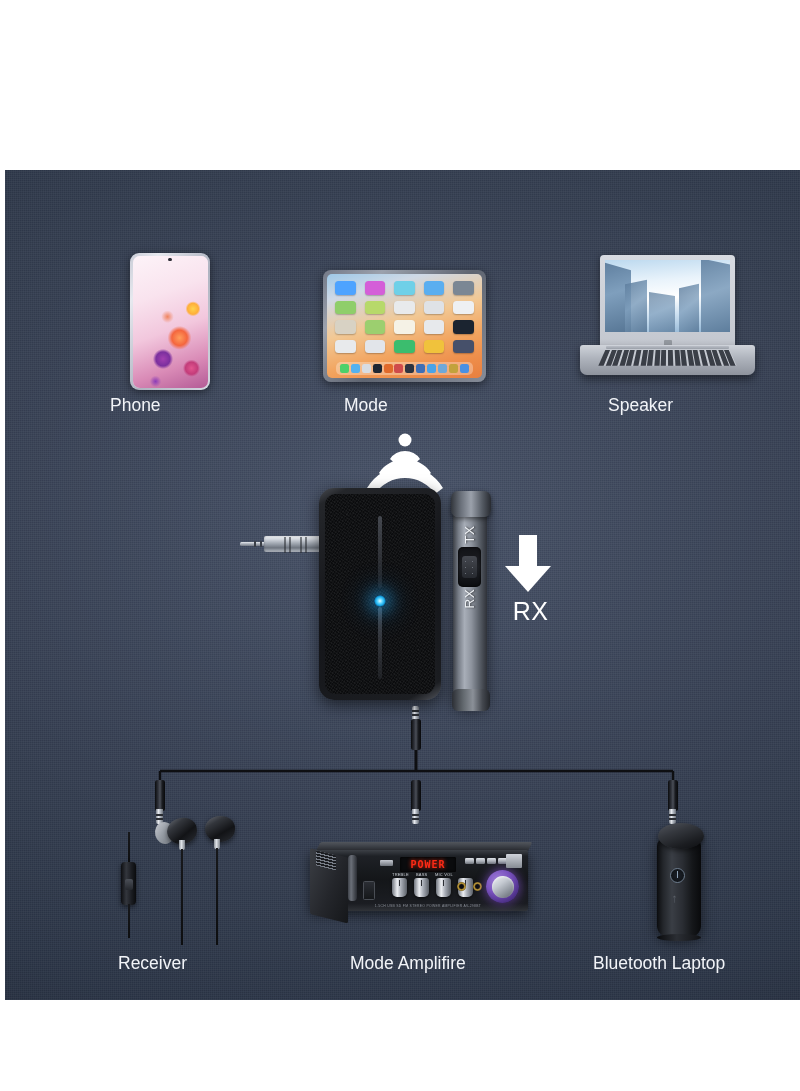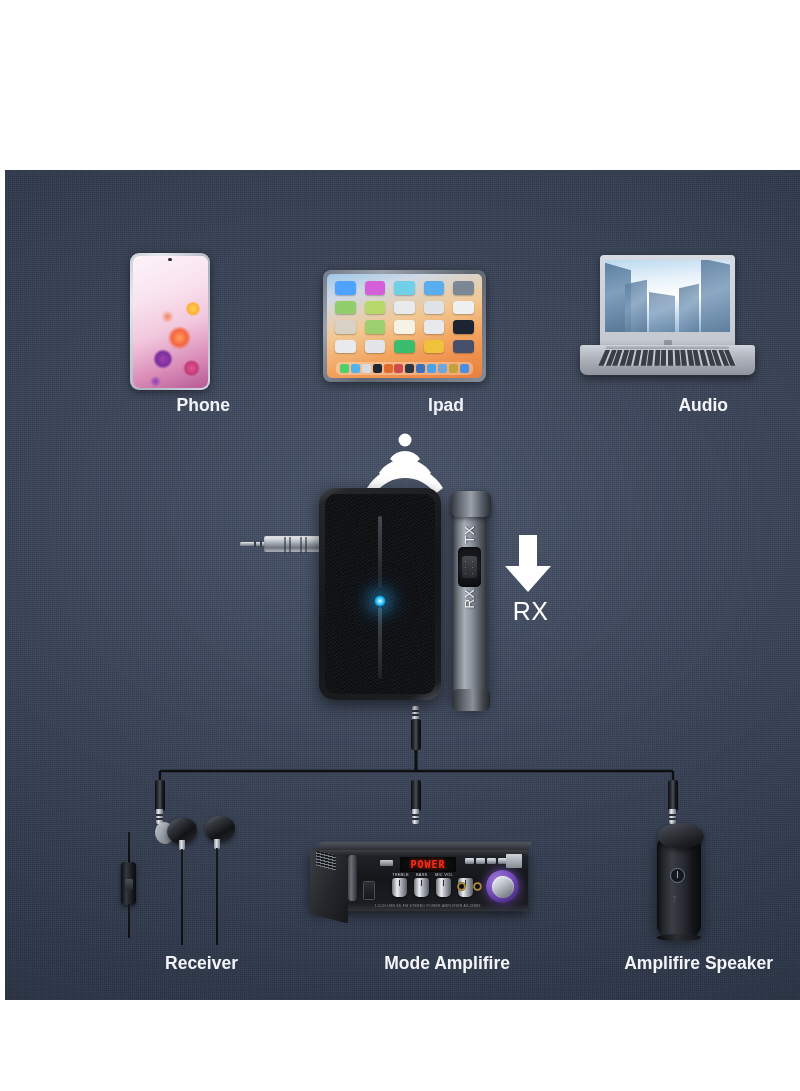--- a/index.html
+++ b/index.html
@@ -58,22 +58,22 @@
     font-weight: 500;
     letter-spacing: 0.4px;
     z-index: 10;
   }
 
   
   .caption {
     position: absolute;
     color: #f2f4f8;
     font-size: 17.5px;
-    font-weight: 700;
-    text-align: right;
+    font-weight: 400;
+    text-align: left;
     white-space: nowrap;
     z-index: 10;
   }
 
   
   #phone-wrap { left: 125px; top: 83px; width: 80px; height: 137px; z-index: 6; }
   .phone-body {
     position: absolute; inset: 0;
     border-radius: 9px;
     background: linear-gradient(120deg, #c9ccd6 0%, #e7e9ef 18%, #aeb3c0 55%, #d5d8e1 100%);
@@ -717,39 +717,39 @@
             <div class="dock-ico" style="background: rgb(46, 52, 64);"></div>
             <div class="dock-ico" style="background: rgb(63, 111, 181);"></div>
             <div class="dock-ico" style="background: rgb(74, 163, 232);"></div>
             <div class="dock-ico" style="background: rgb(111, 168, 216);"></div>
             <div class="dock-ico" style="background: rgb(194, 162, 60);"></div>
             <div class="dock-ico" style="background: rgb(74, 144, 226);"></div>
           </div>
       </div>
     </div>
   </div>
-  <div class="caption" style="left:339px; top:225px; width:120px;">Ipad</div>
+  <div class="caption" style="left:339px; top:225px; width:120px;">Mode</div>
 
   <div class="layer" id="laptop-wrap">
     <div class="lt-lid">
       <div class="lt-screen">
         <div class="sky-b" style="left:-4px;  top:6px;  width:30px; height:70px; transform:skewY(16deg);"></div>
         <div class="sky-b" style="left:20px;  top:22px; width:22px; height:56px; transform:skewY(-11deg); opacity:.85;"></div>
         <div class="sky-b" style="left:44px;  top:34px; width:26px; height:44px; transform:skewY(9deg); opacity:.75;"></div>
         <div class="sky-b" style="left:74px;  top:26px; width:20px; height:52px; transform:skewY(-13deg); opacity:.8;"></div>
         <div class="sky-b" style="left:96px;  top:2px;  width:34px; height:76px; transform:skewY(12deg); opacity:.9;"></div>
       </div>
       <div class="lt-logo"></div>
     </div>
     <div class="lt-base">
       <div class="lt-speaker"></div>
       <div class="lt-keys"></div>
     </div>
   </div>
-  <div class="caption" style="left:603px; top:225px; width:120px;">Audio</div>
+  <div class="caption" style="left:603px; top:225px; width:120px;">Speaker</div>
 
   <div class="layer" id="waves">
     <svg width="96" height="62" viewBox="0 0 96 62">
       <circle cx="48" cy="8" r="6.5" fill="#ffffff"></circle>
       <path d="M33,27 A18,18 0 0 1 63,27 L55,34 A10,10 0 0 0 41,34 Z" fill="#ffffff"></path>
       <path d="M22,41 A31,31 0 0 1 74,41 L66,48 A23,23 0 0 0 30,48 Z" fill="#ffffff"></path>
       <path d="M10,56 A44,44 0 0 1 86,56 L78,62 A36,36 0 0 0 18,62 Z" fill="#ffffff"></path>
     </svg>
   </div>
 
@@ -891,15 +891,15 @@
   </div>
   <div class="caption" style="left:345px; top:783px; width:160px;">Mode Amplifire</div>
 
   <div class="layer" id="speaker-wrap">
     <div class="spk-body"></div>
     <div class="spk-top"></div>
     <div class="spk-btn"></div>
     <div class="spk-bt">ᛏ</div>
     <div class="spk-base"></div>
   </div>
-  <div class="caption" style="left:588px; top:783px; width:180px;">Amplifire Speaker</div>
+  <div class="caption" style="left:588px; top:783px; width:180px;">Bluetooth Laptop</div>
 
 </div>
 
 </body></html>

